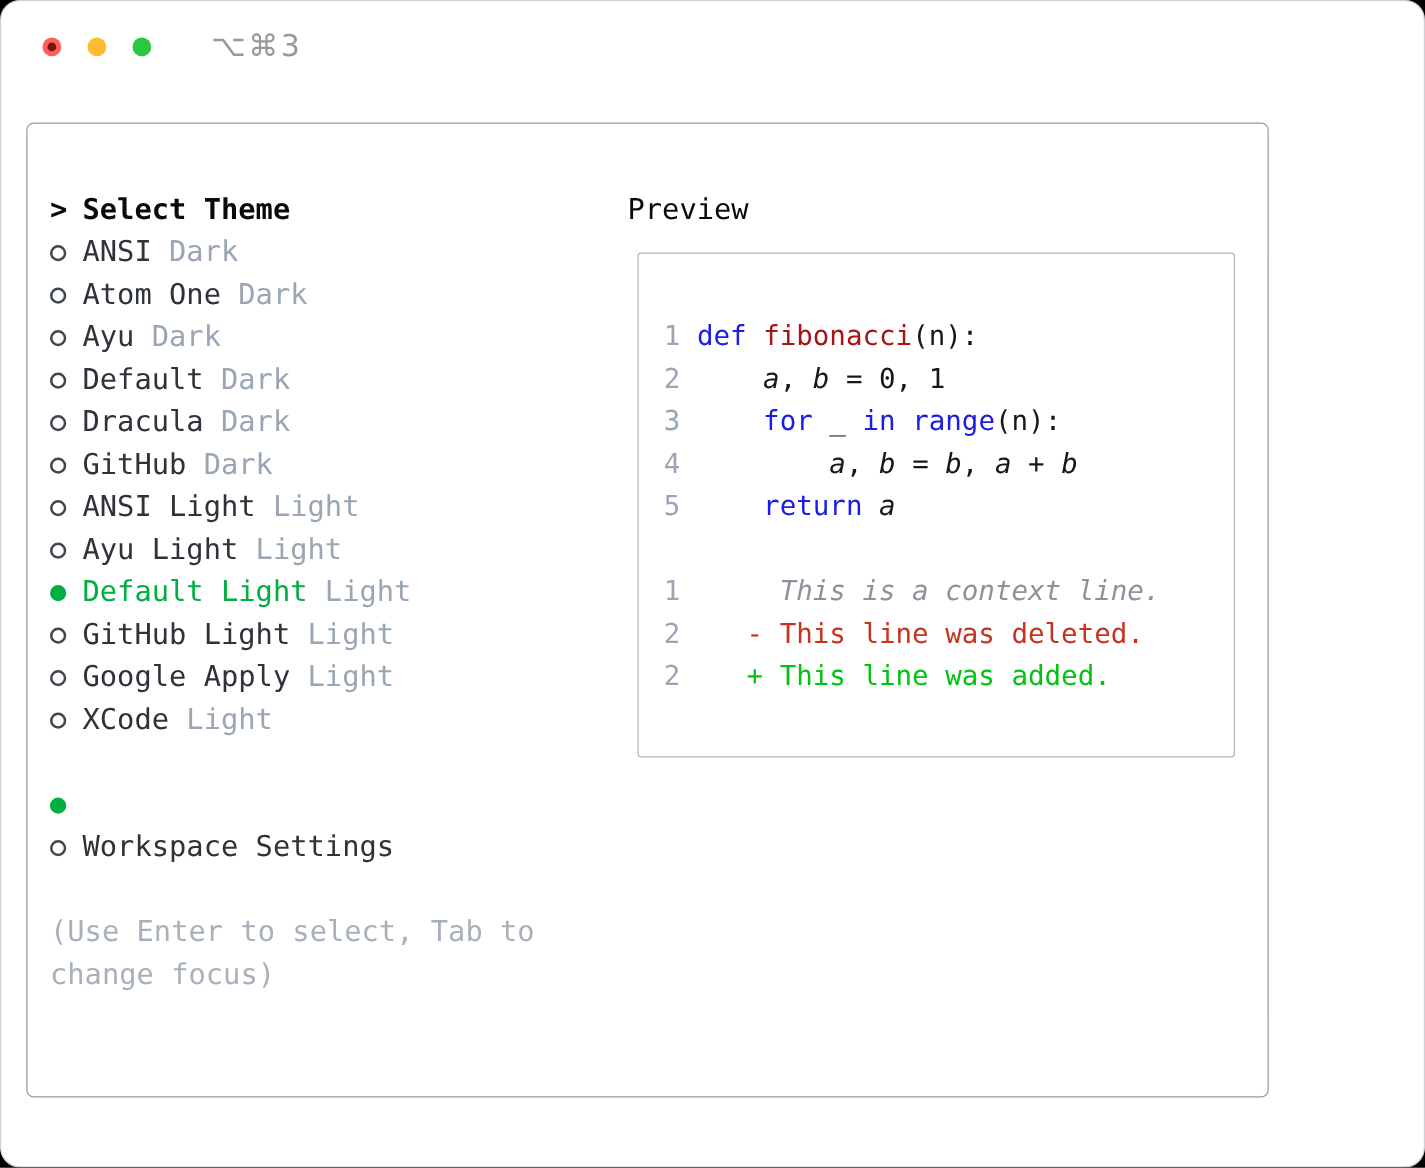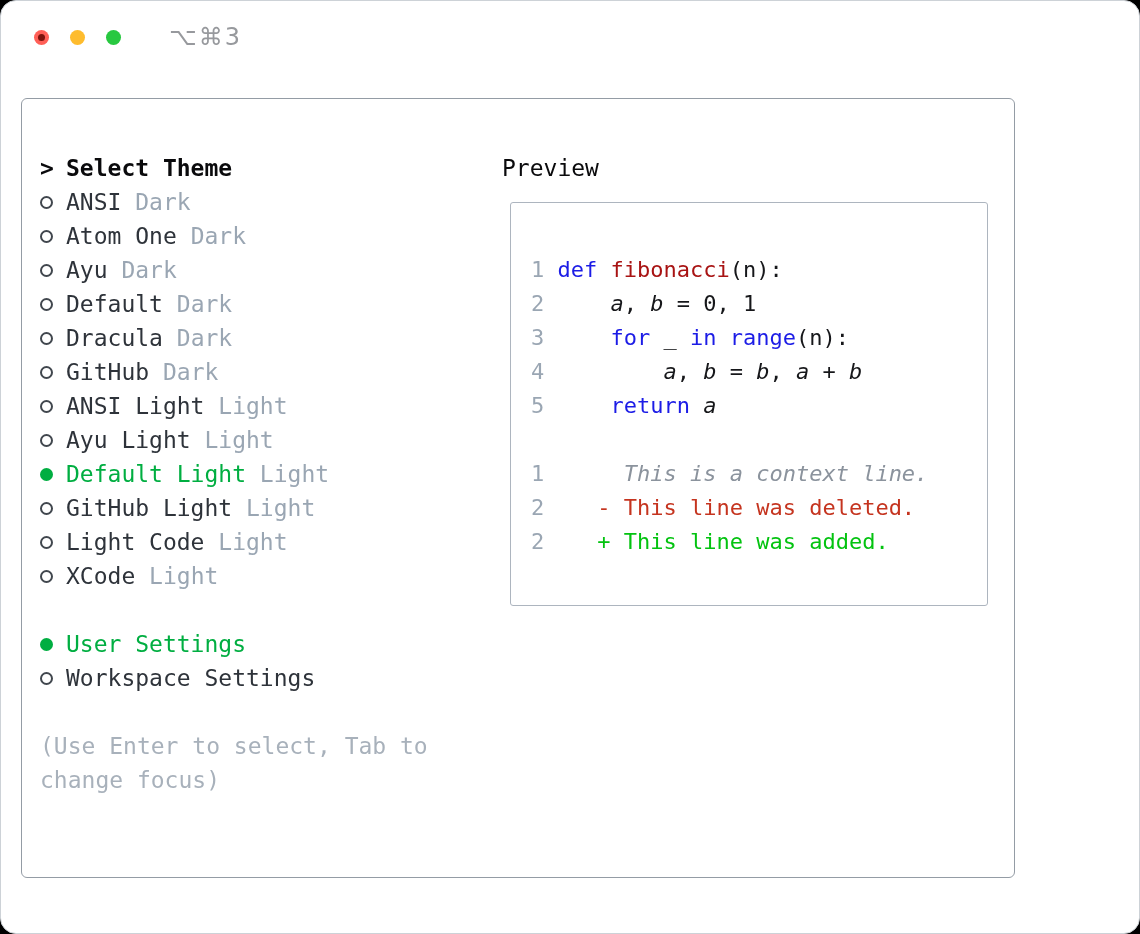--- a/index.html
+++ b/index.html
@@ -81,29 +81,29 @@
           <div class="row theme-option"><span class="marker"><span class="dot"></span></span><span class="name">ANSI</span><span class="tag"> Dark</span></div>
           <div class="row theme-option"><span class="marker"><span class="dot"></span></span><span class="name">Atom One</span><span class="tag"> Dark</span></div>
           <div class="row theme-option"><span class="marker"><span class="dot"></span></span><span class="name">Ayu</span><span class="tag"> Dark</span></div>
           <div class="row theme-option"><span class="marker"><span class="dot"></span></span><span class="name">Default</span><span class="tag"> Dark</span></div>
           <div class="row theme-option"><span class="marker"><span class="dot"></span></span><span class="name">Dracula</span><span class="tag"> Dark</span></div>
           <div class="row theme-option"><span class="marker"><span class="dot"></span></span><span class="name">GitHub</span><span class="tag"> Dark</span></div>
           <div class="row theme-option"><span class="marker"><span class="dot"></span></span><span class="name">ANSI Light</span><span class="tag"> Light</span></div>
           <div class="row theme-option"><span class="marker"><span class="dot"></span></span><span class="name">Ayu Light</span><span class="tag"> Light</span></div>
           <div class="row theme-option selected"><span class="marker"><span class="dot sel"></span></span><span class="name">Default Light</span><span class="tag"> Light</span></div>
           <div class="row theme-option"><span class="marker"><span class="dot"></span></span><span class="name">GitHub Light</span><span class="tag"> Light</span></div>
-          <div class="row theme-option"><span class="marker"><span class="dot"></span></span><span class="name">Light Code</span><span class="tag"> Light</span></div>
+          <div class="row theme-option"><span class="marker"><span class="dot"></span></span><span class="name">Google Apply</span><span class="tag"> Light</span></div>
           <div class="row theme-option"><span class="marker"><span class="dot"></span></span><span class="name">XCode</span><span class="tag"> Light</span></div>
         </div>
 
       <div class="blankrow"></div>
 
 
       <div id="apply-list">
-          <div class="row theme-option selected"><span class="marker"><span class="dot sel"></span></span><span class="name">User Settings</span></div>
+          <div class="row theme-option selected"><span class="marker"><span class="dot sel"></span></span></div>
           <div class="row theme-option"><span class="marker"><span class="dot"></span></span><span class="name">Workspace Settings</span></div>
         </div>
 
       <div class="blankrow"></div>
 
       <div class="row help">(Use Enter to select, Tab to</div>
       <div class="row help">change focus)</div>
     </div>
 
     <div class="preview-h">Preview</div>

